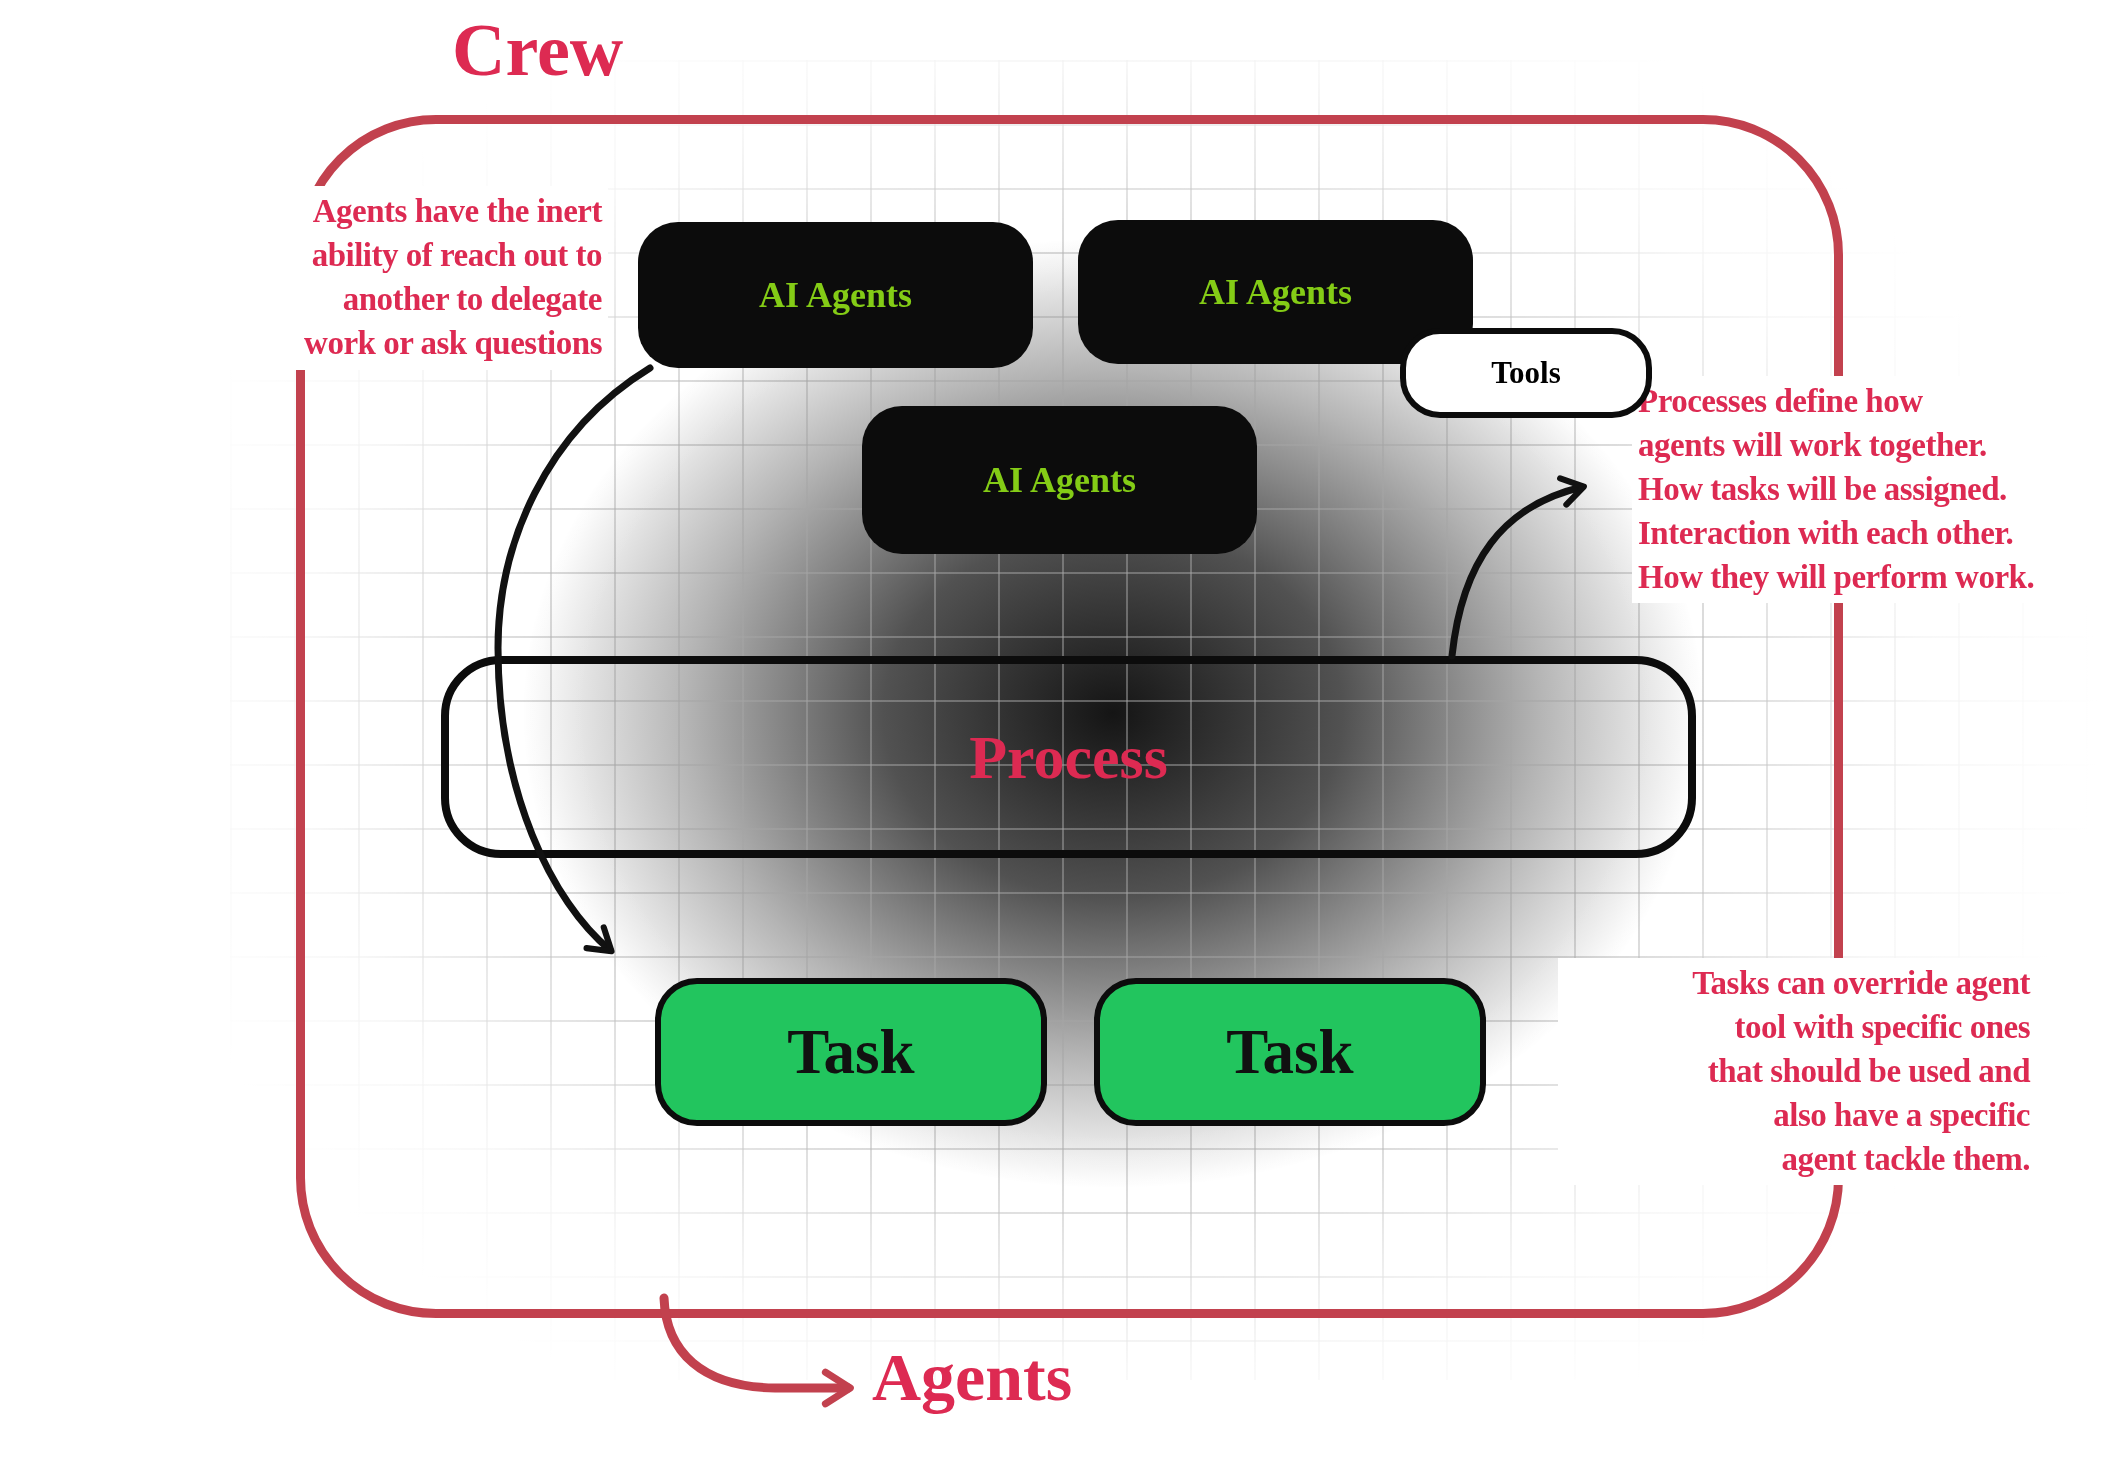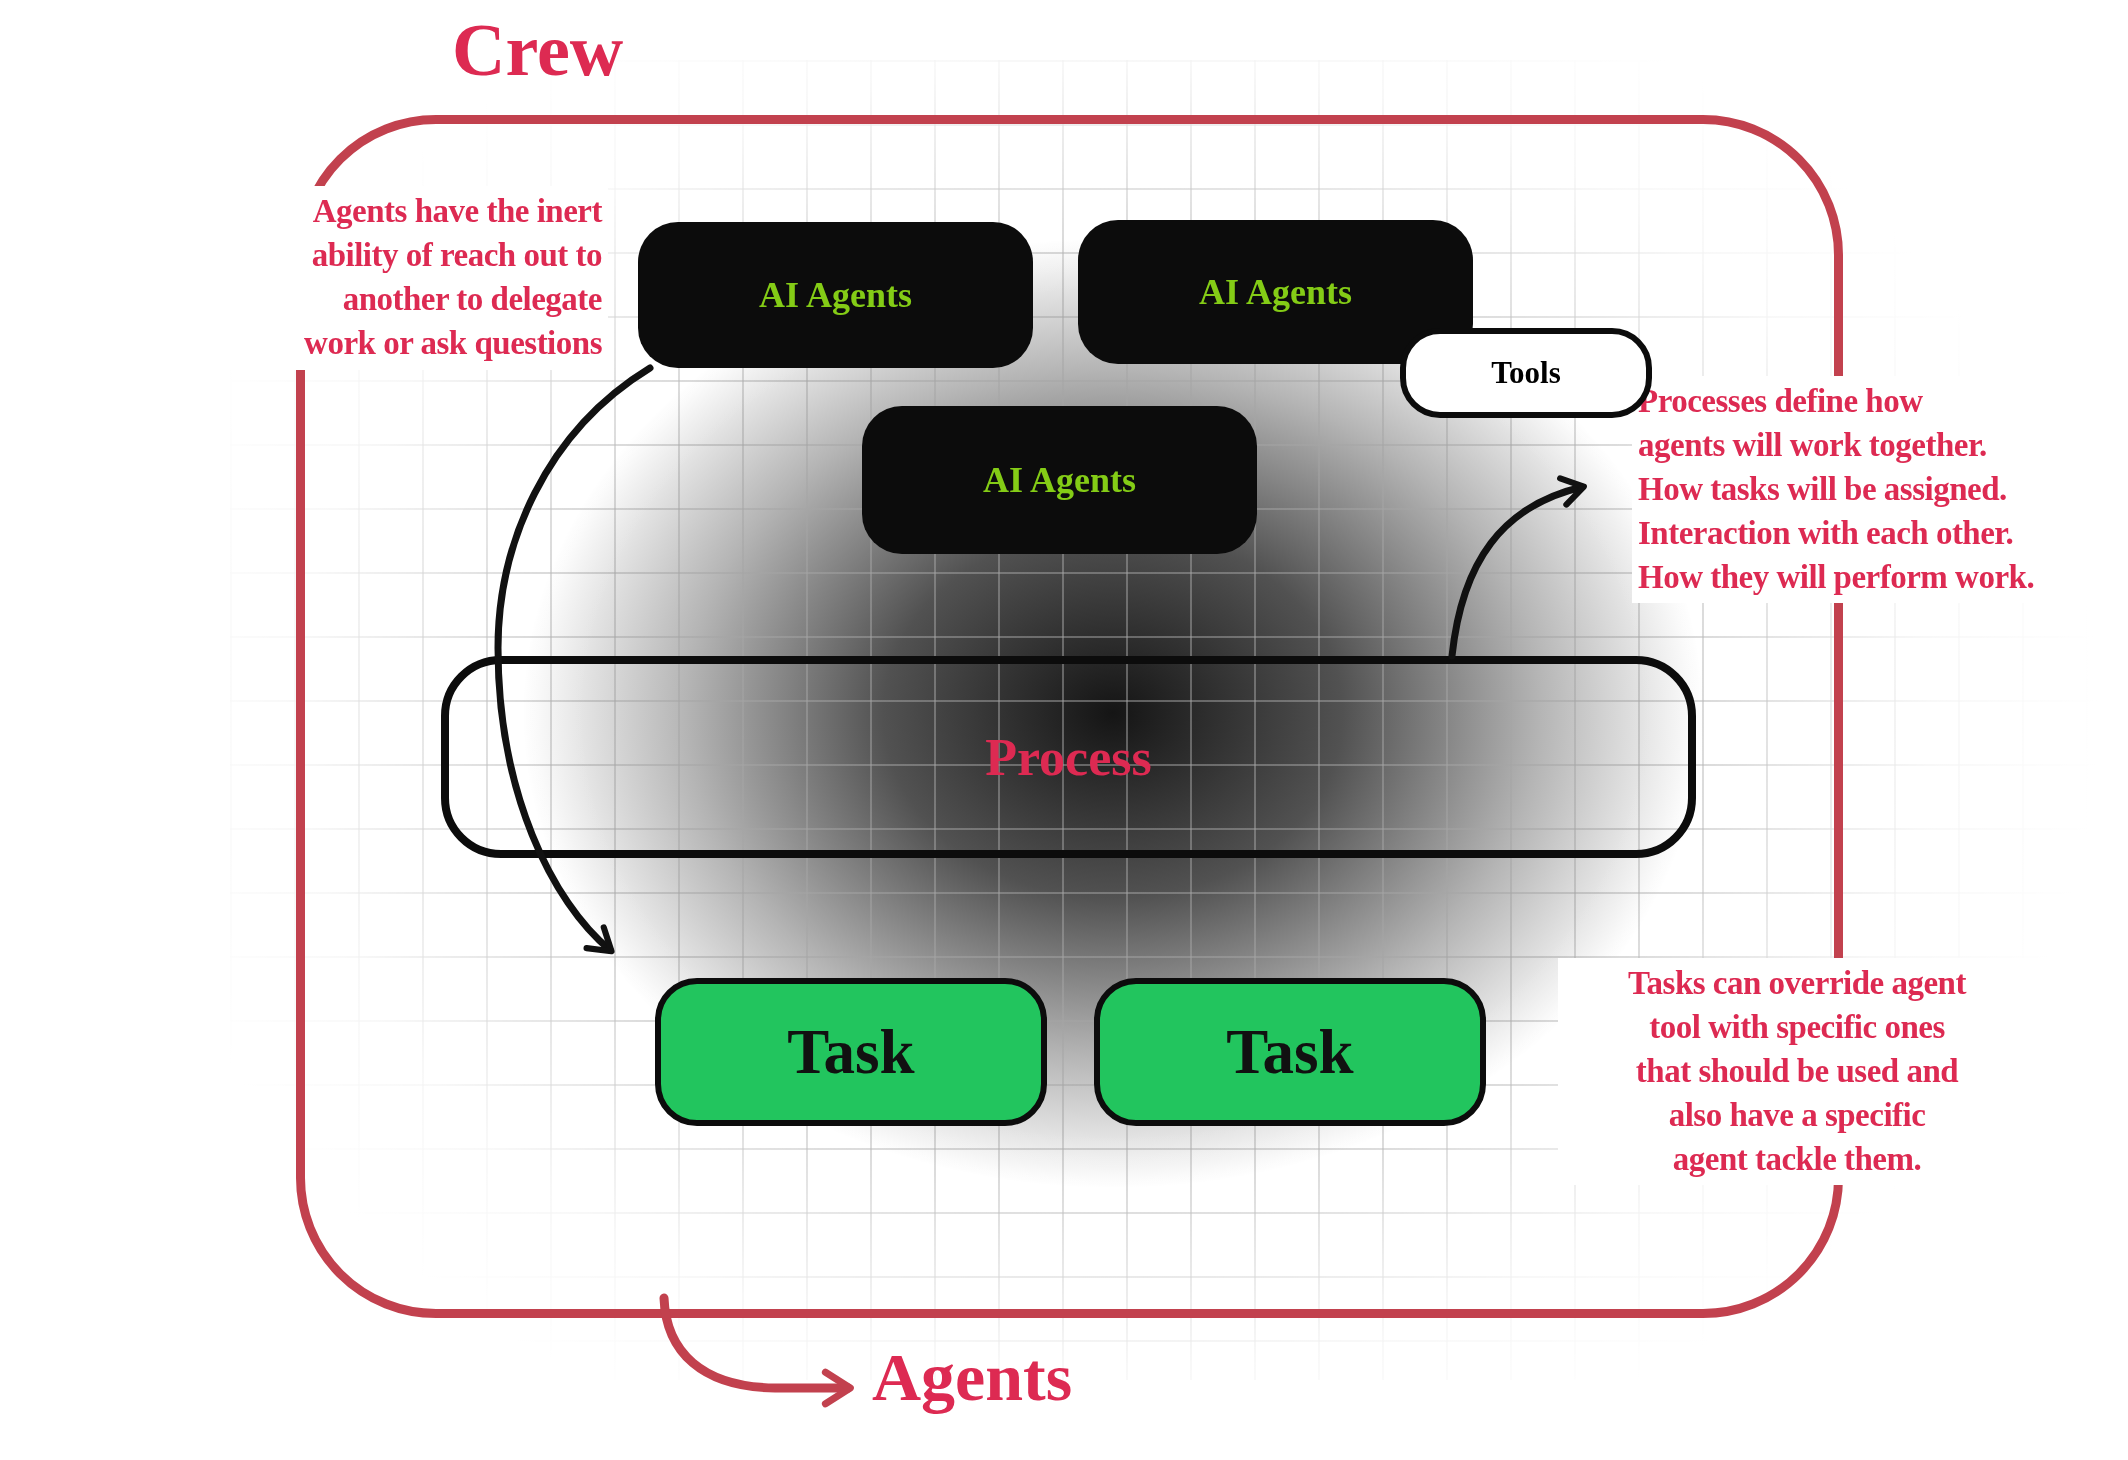--- a/index.html
+++ b/index.html
@@ -35,39 +35,39 @@
     font-size:74px;font-weight:bold;color:var(--accent);
   }
   
   .ann{
     position:absolute;z-index:4;color:var(--accent);font-weight:bold;
     font-size:33px;line-height:1.33;letter-spacing:-0.5px;white-space:pre-line;
     background:#fff;padding:4px 6px;
   }
   .ann-left{left:146px;top:186px;width:450px;text-align:right;}
   .ann-right-top{left:1632px;top:376px;width:494px;text-align:left;}
-  .ann-right-bottom{left:1558px;top:958px;width:466px;text-align:center;}
+  .ann-right-bottom{left:1558px;top:958px;width:466px;text-align:right;}
   
   .node{
     position:absolute;display:flex;align-items:center;justify-content:center;
     font-weight:bold;box-sizing:border-box;
   }
   .node-black{background:var(--node_black);color:#84cc16;border-radius:40px;font-size:36px;z-index:5;}
   .agents-1{left:638px;top:222px;width:395px;height:146px;}
   .agents-2{left:1078px;top:220px;width:395px;height:144px;}
   .agents-3{left:862px;top:406px;width:395px;height:148px;}
   .tools{
     left:1400px;top:328px;width:252px;height:90px;z-index:6;
     background:#fff;border:6px solid var(--node_black);border-radius:40px;
     color:#000000;font-size:31px;
   }
   .process{
     left:441px;top:656px;width:1255px;height:202px;z-index:5;
     border:8px solid var(--node_black);border-radius:60px;background:transparent;
-    color:var(--accent);font-size:52px;
+    color:var(--accent);font-size:62px;
   }
   .task{
     background:#22c55e;border:6px solid var(--node_black);border-radius:42px;
     color:#111;font-size:63px;z-index:5;
   }
   .task-1{left:655px;top:978px;width:392px;height:148px;}
   .task-2{left:1094px;top:978px;width:392px;height:148px;}
   
   .arrows{position:absolute;left:0;top:0;width:2128px;height:1460px;z-index:6;pointer-events:none;}
   .outcome-label{

